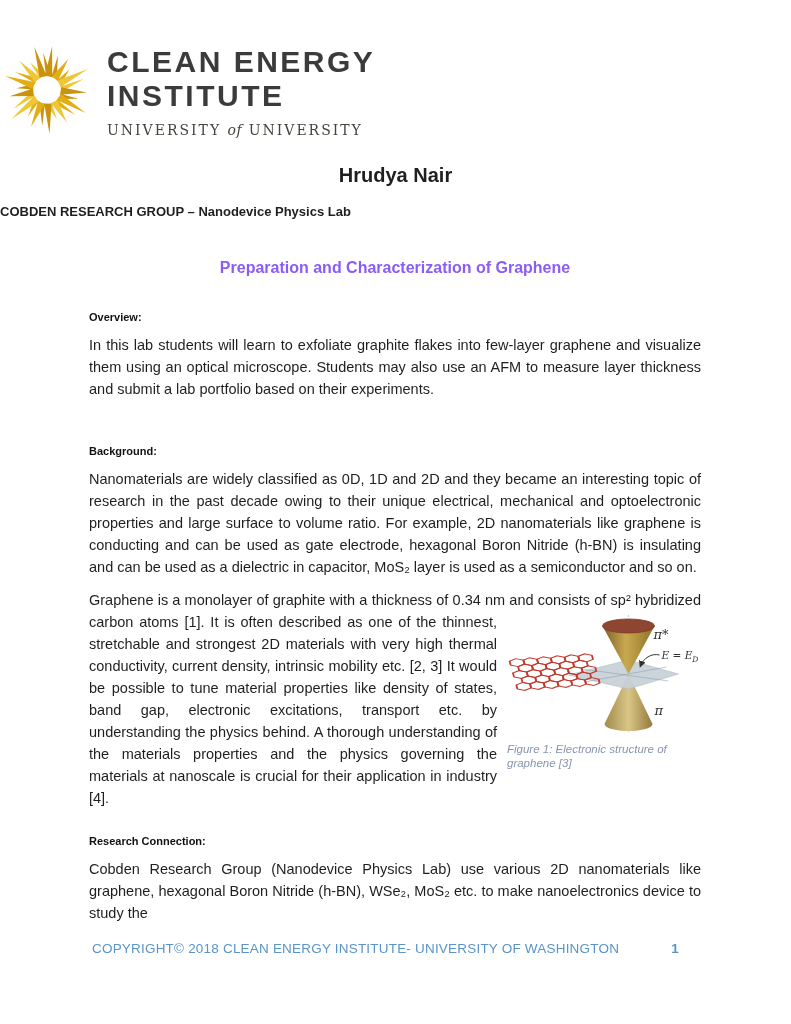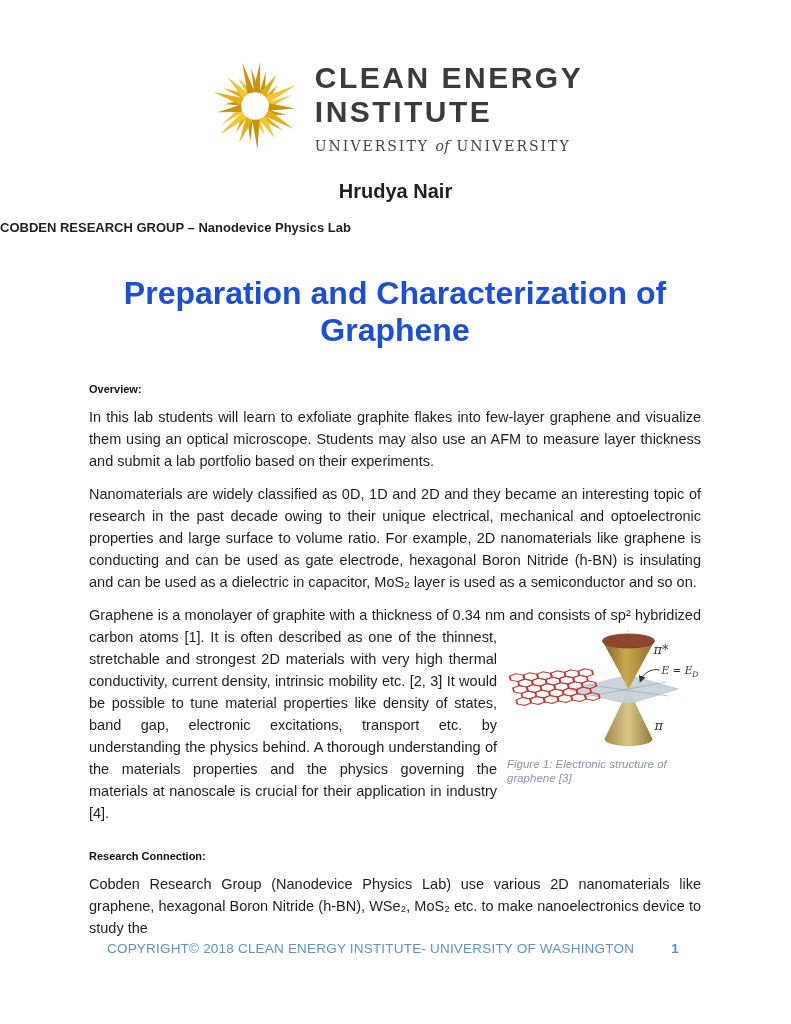--- a/index.html
+++ b/index.html
@@ -9,38 +9,38 @@
     height: 1024px;
     margin: 0 auto;
     background: #ffffff;
     color: #1f1f1f;
     font-family: "Liberation Sans", sans-serif;
     overflow: hidden;
   }
   .content { padding: 0 90px 0 89px; }
 
   
-  .logo-row { display: flex; justify-content: center; gap: 15px; padding-top: 54px; }
+  .logo-row { display: flex; gap: 15px; padding-top: 38px; }
   .sunburst { width: 92px; height: 100px; flex: none; }
   .logo-text { padding-top: 7px; }
   .logo-name {
     font-size: 30px; font-weight: bold; letter-spacing: 2.5px;
     color: #3b3b3b; line-height: 34px; white-space: nowrap;
   }
   .logo-univ {
     margin-top: 9px; font-size: 14px; letter-spacing: 2px;
     color: #45433c; font-family: "DejaVu Serif", serif; white-space: nowrap;
   }
   .logo-univ .of { font-style: italic; letter-spacing: 0.5px; }
 
   .author-line { text-align: center; font-weight: bold; font-size: 20px; margin-top: 26px; }
   .group-line  { text-align: left; font-weight: bold; font-size: 13px; margin-top: 17px; }
 
   
-  .doc-title { text-align: center; font-weight: bold; font-size: 32px; color: #1d4ed8; margin-top: 40px; }
+  .doc-title { text-align: center; font-weight: bold; font-size: 16px; color: #8b5cf6; margin-top: 40px; }
 
   .section-heading { font-weight: bold; font-size: 11px; color: #111; margin: 0; }
   .h-overview   { margin-top: 34px; }
   .h-background { margin-top: 45px; }
   .h-research   { margin-top: 26px; clear: both; }
 
   .para {
     font-size: 14.5px; line-height: 22px; text-align: justify;
     margin: 11px 0 0 0; color: #1f1f1f;
   }
@@ -52,21 +52,21 @@
   }
   .figure-inner { padding-top: 23px; }
   .dirac-svg { display: block; width: 192px; height: 125px; }
   .figure-caption {
     font-size: 11.5px; font-style: italic; color: #8695ad;
     line-height: 14px; margin-top: 5px; width: 178px; text-align: left;
   }
 
   
   .footer {
-    position: absolute; left: 107px; right: 90px; top: 941px;
+    position: absolute; left: 92px; right: 90px; top: 941px;
     display: flex; justify-content: space-between;
     color: #5a94c8; font-size: 13.5px; letter-spacing: 0.2px;
   }
   .page-num { font-weight: bold; padding-right: 22px; }
 
   .svg-label { font-family: "DejaVu Serif", serif; font-style: italic; fill: #333; }
 </style>
 </head>
 <body>
 
@@ -104,20 +104,21 @@
   <div class="author-line">Hrudya Nair</div>
   <div class="group-line">COBDEN RESEARCH GROUP – Nanodevice Physics Lab</div>
 
   <div class="content">
 
     <h1 class="doc-title">Preparation and Characterization of Graphene</h1>
 
     <h2 class="section-heading h-overview">Overview:</h2>
     <p class="para">In this lab students will learn to exfoliate graphite flakes into few-layer graphene and visualize them using an optical microscope. Students may also use an AFM to measure layer thickness and submit a lab portfolio based on their experiments.</p>
 
+    <h2 class="section-heading h-background">Background:</h2>
     <p class="para">Nanomaterials are widely classified as 0D, 1D and 2D and they became an interesting topic of research in the past decade owing to their unique electrical, mechanical and optoelectronic properties and large surface to volume ratio. For example, 2D nanomaterials like graphene is conducting and can be used as gate electrode, hexagonal Boron Nitride (h-BN) is insulating and can be used as a dielectric in capacitor, MoS₂ layer is used as a semiconductor and so on.</p>
 
     <p class="para">
       <span class="figure-float">
         <span class="figure-inner" style="display:block;">
           <svg class="dirac-svg" viewBox="0 0 185 125">
             <defs>
               <linearGradient id="coneUp" x1="0" y1="0" x2="1" y2="0">
                 <stop offset="0" stop-color="#7c5f26"></stop>
                 <stop offset="0.45" stop-color="#c9a94f"></stop>

